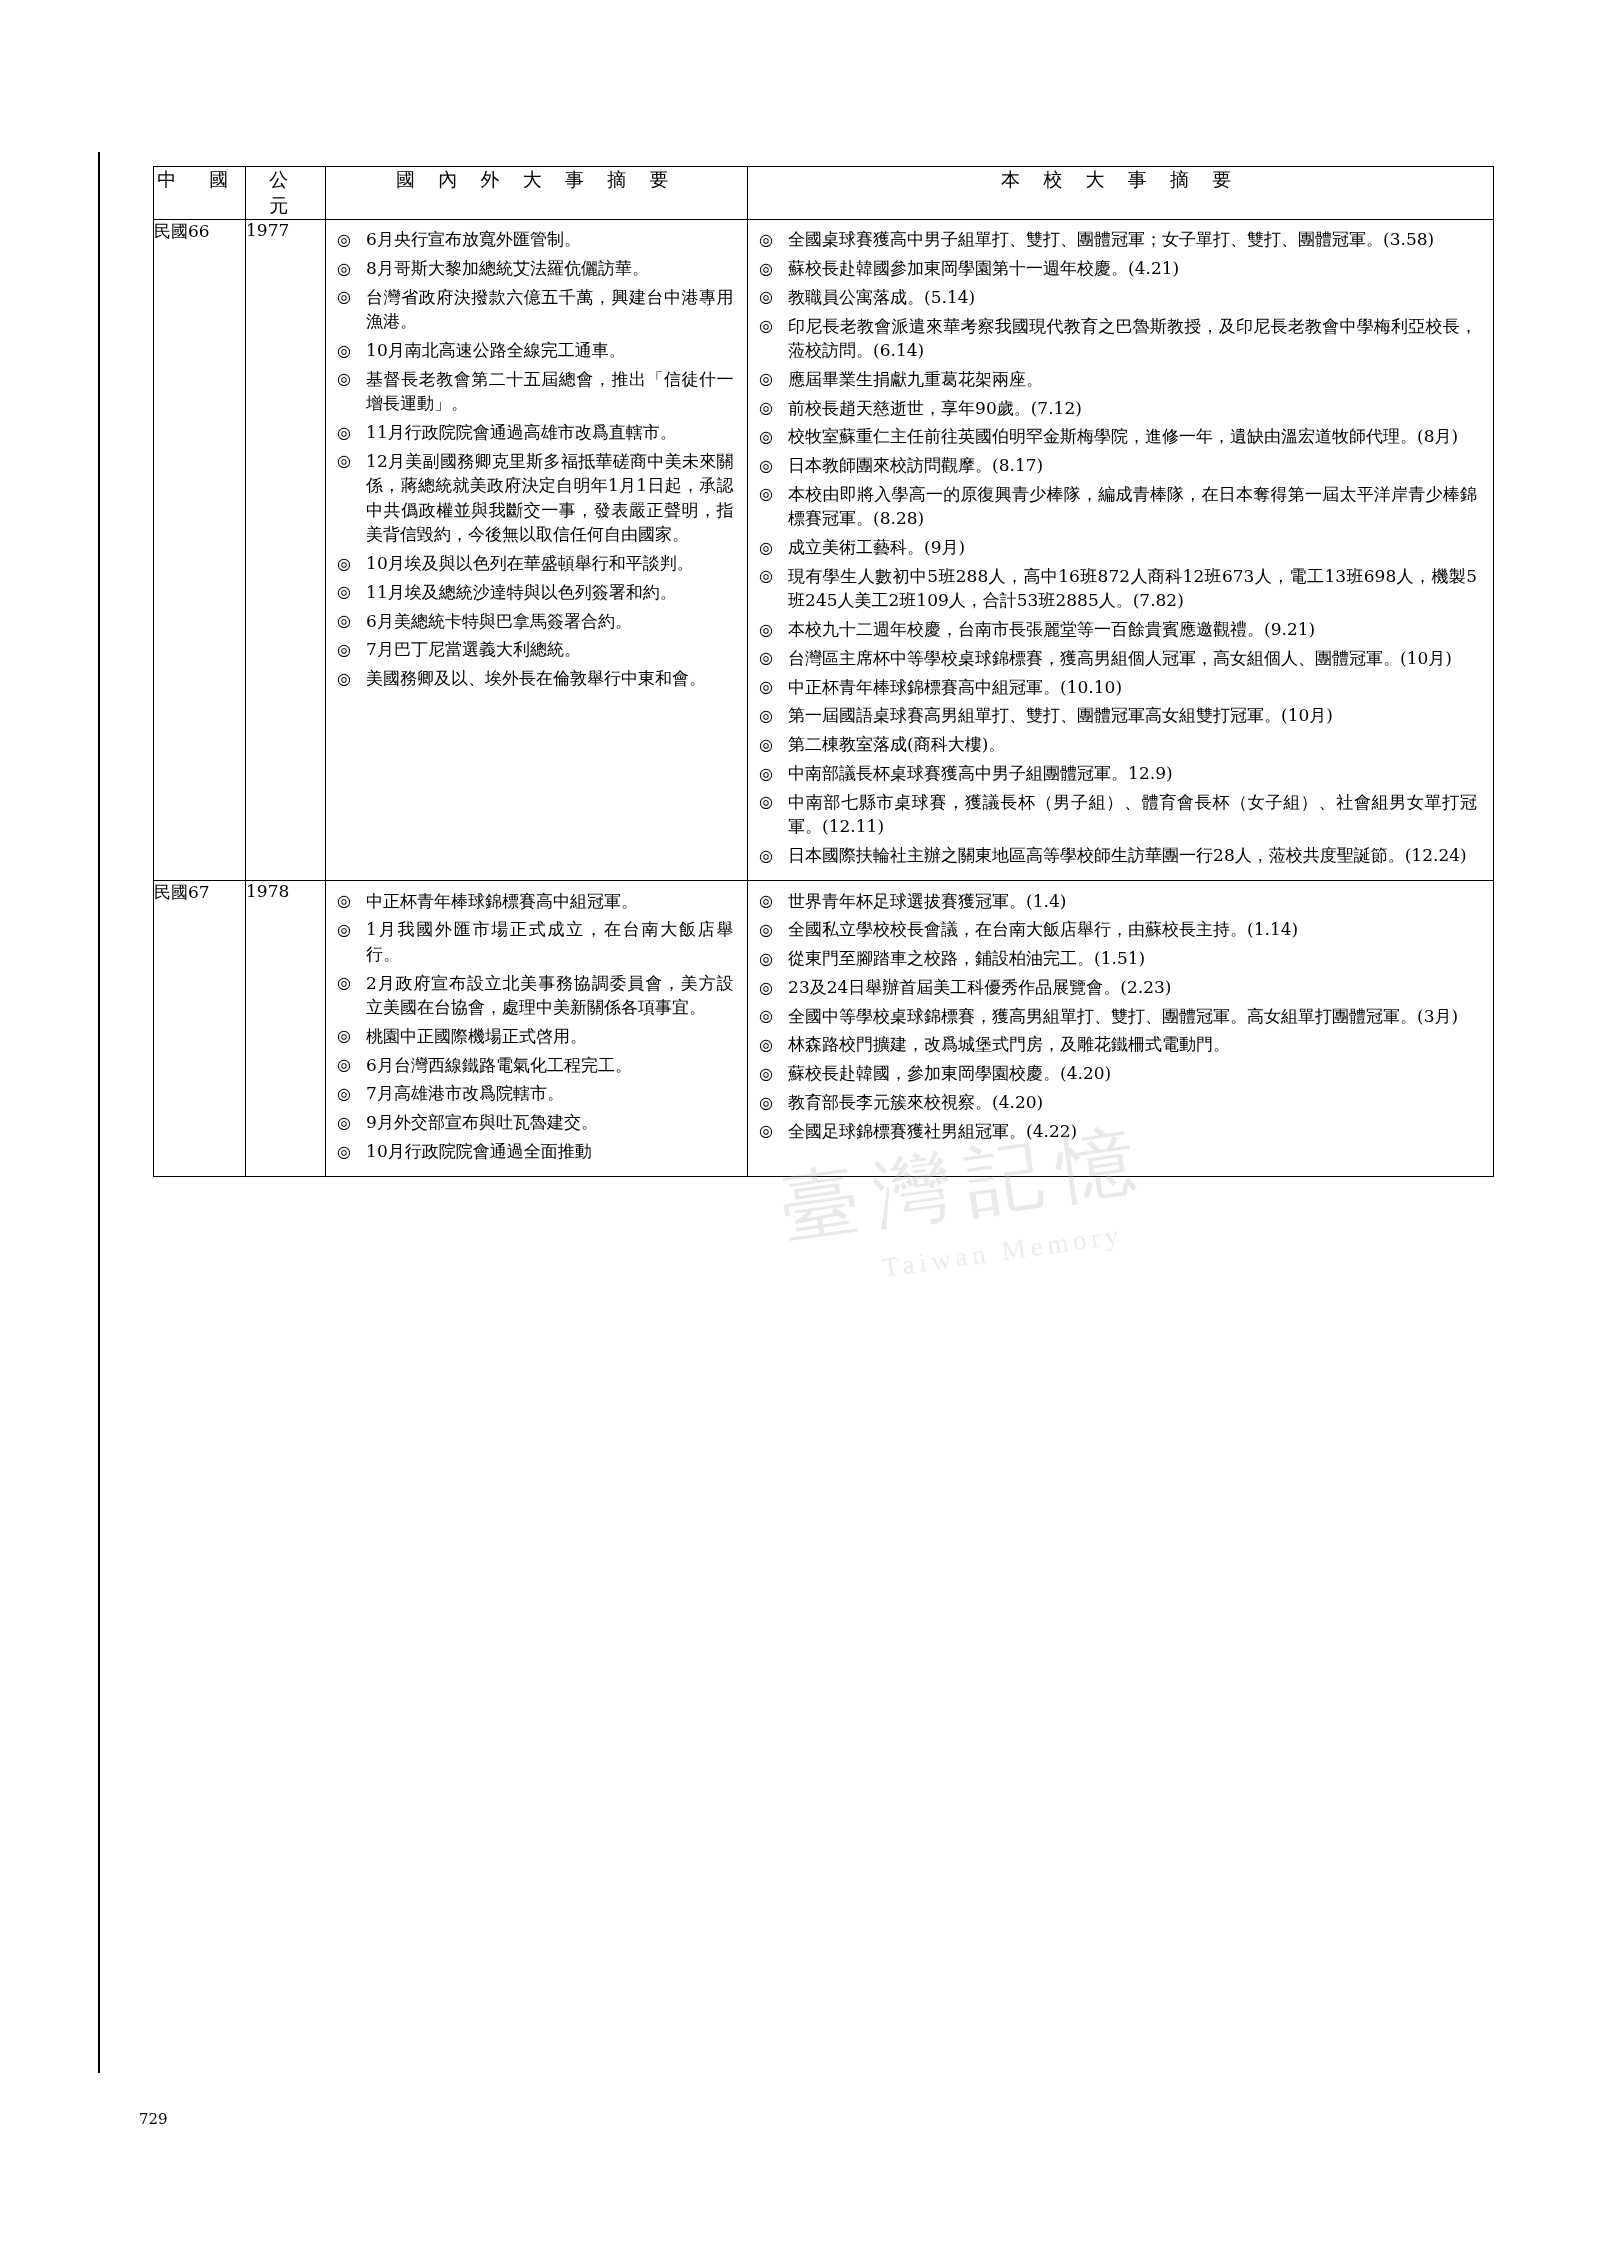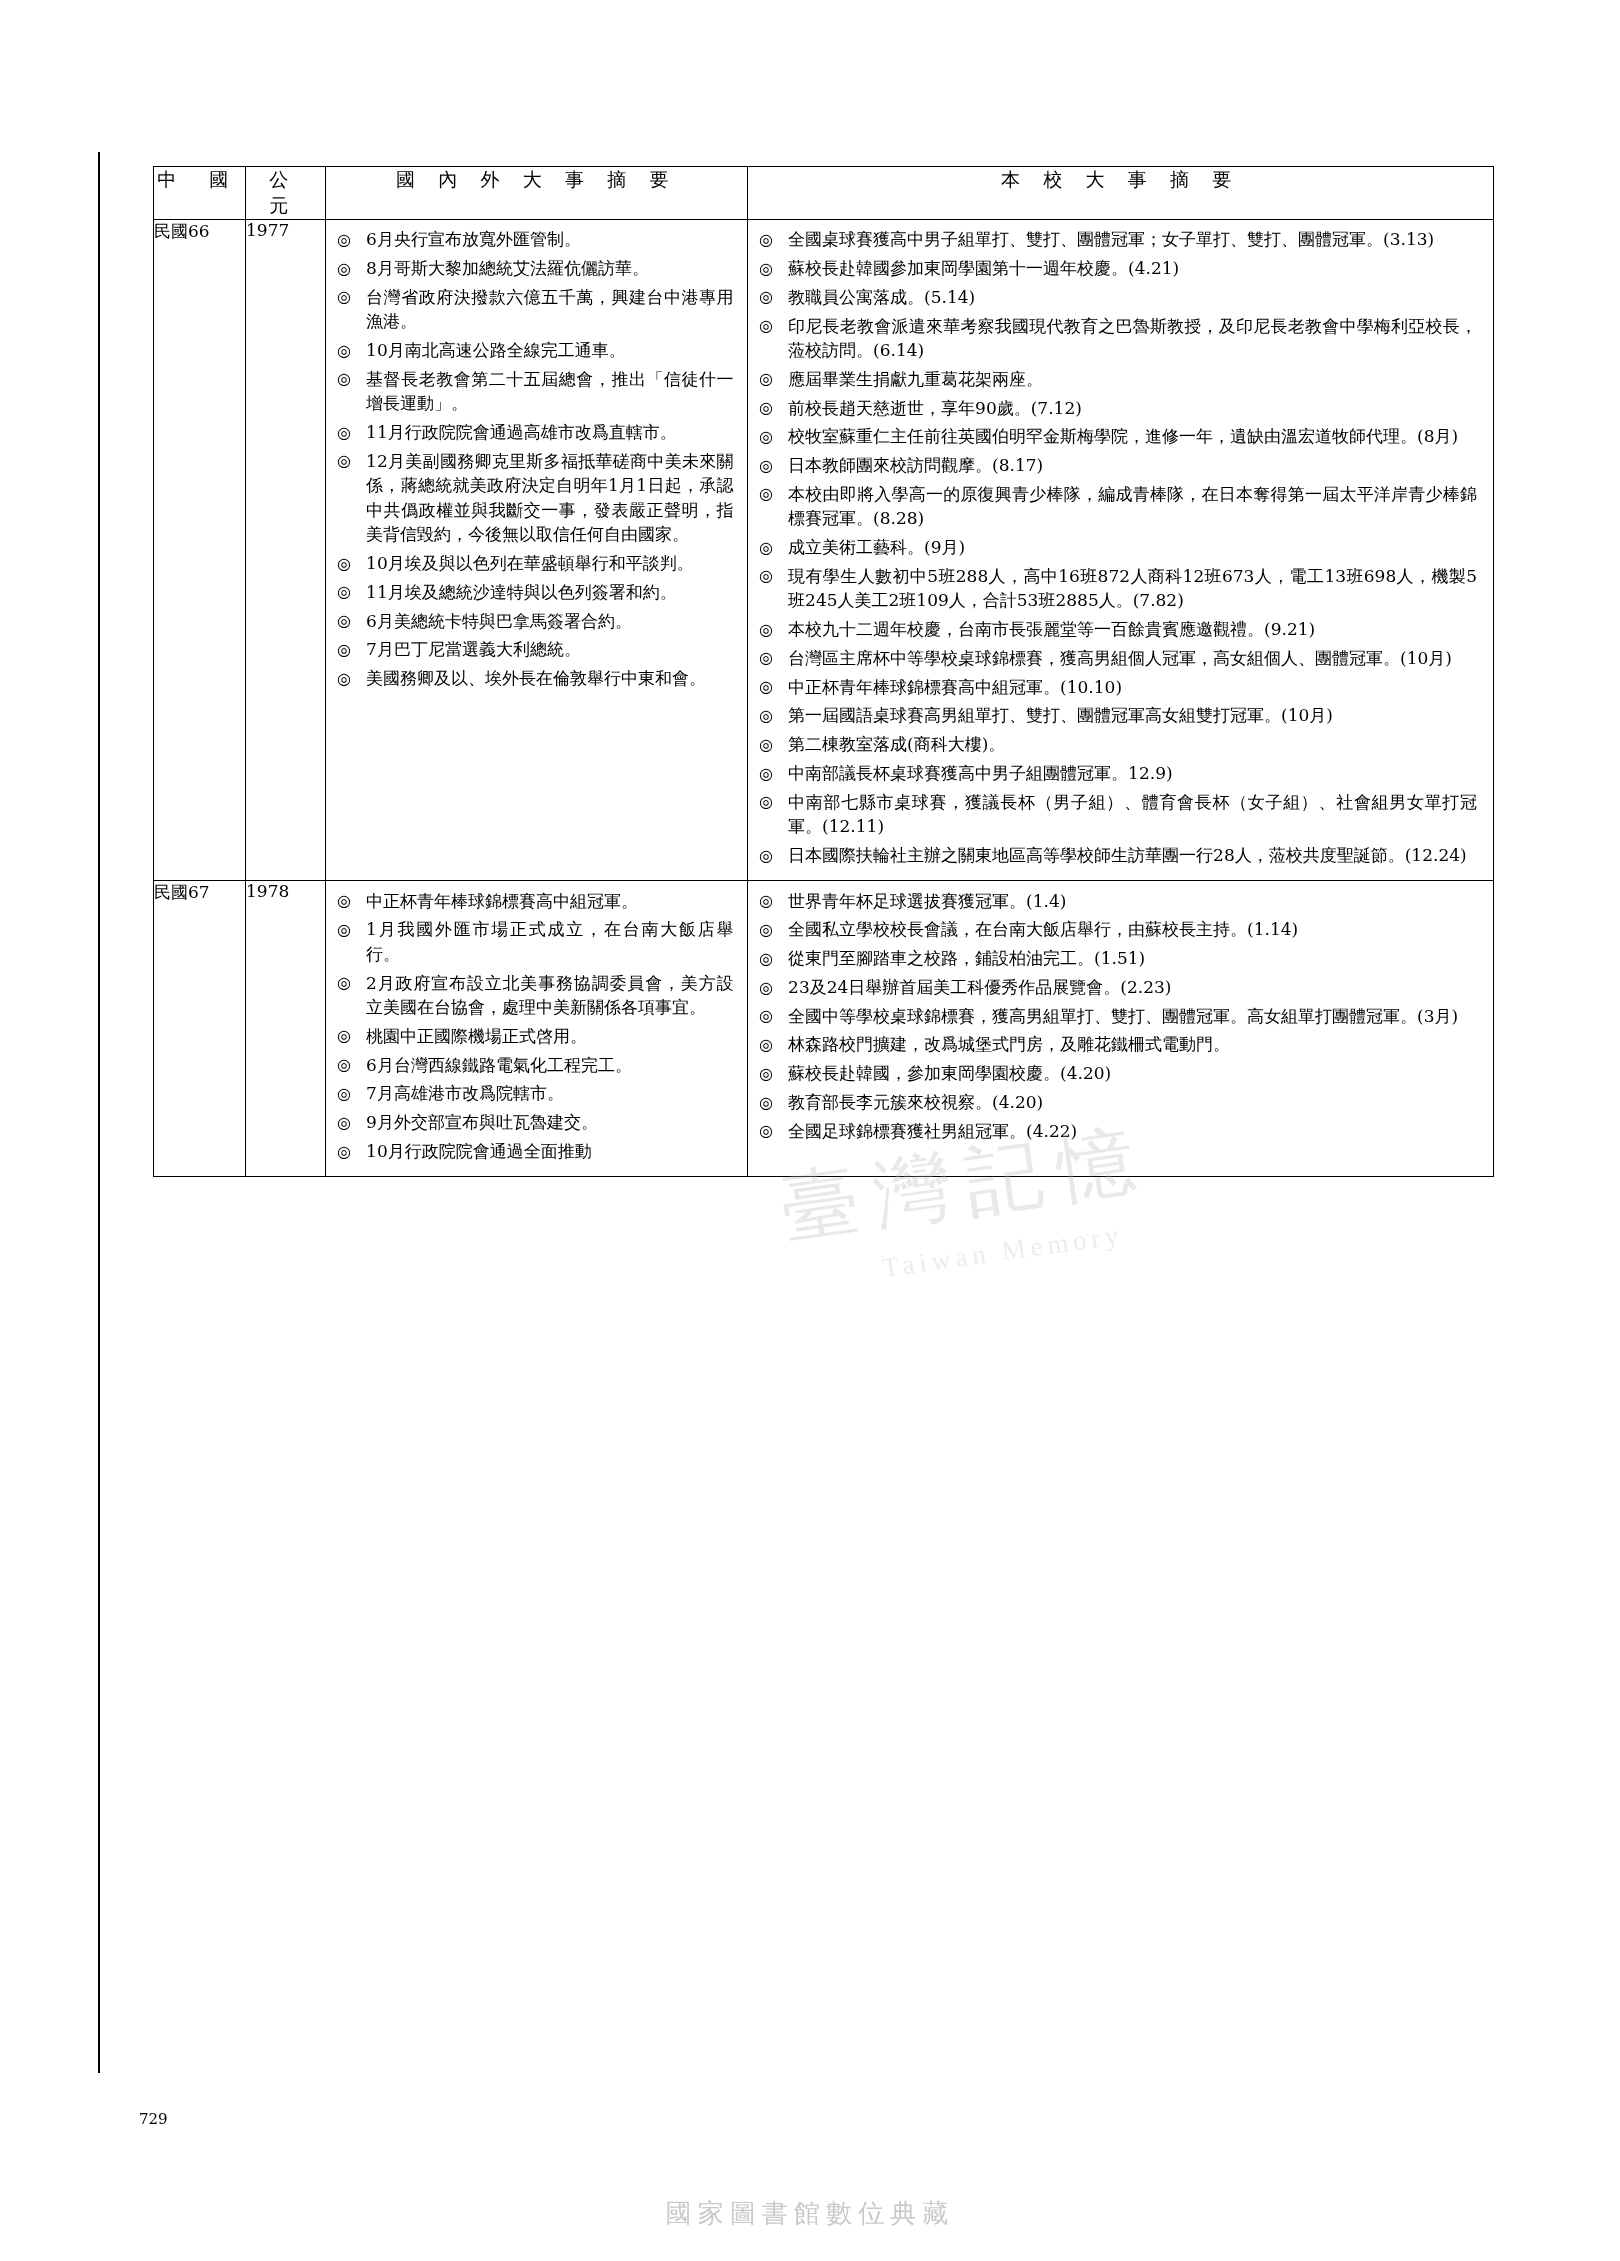--- a/index.html
+++ b/index.html
@@ -176,21 +176,21 @@
                 <li><span class="bullet">◎</span><span>12月美副國務卿克里斯多福抵華磋商中美未來關係，蔣總統就美政府決定自明年1月1日起，承認中共僞政權並與我斷交一事，發表嚴正聲明，指美背信毀約，今後無以取信任何自由國家。</span></li>
                 <li><span class="bullet">◎</span><span>10月埃及與以色列在華盛頓舉行和平談判。</span></li>
                 <li><span class="bullet">◎</span><span>11月埃及總統沙達特與以色列簽署和約。</span></li>
                 <li><span class="bullet">◎</span><span>6月美總統卡特與巴拿馬簽署合約。</span></li>
                 <li><span class="bullet">◎</span><span>7月巴丁尼當選義大利總統。</span></li>
                 <li><span class="bullet">◎</span><span>美國務卿及以、埃外長在倫敦舉行中東和會。</span></li>
               </ul>
           </td>
           <td class="cell-school">
             <ul class="items">
-                <li><span class="bullet">◎</span><span>全國桌球賽獲高中男子組單打、雙打、團體冠軍；女子單打、雙打、團體冠軍。(3.13)</span></li>
+                <li><span class="bullet">◎</span><span>全國桌球賽獲高中男子組單打、雙打、團體冠軍；女子單打、雙打、團體冠軍。(3.58)</span></li>
                 <li><span class="bullet">◎</span><span>蘇校長赴韓國參加東岡學園第十一週年校慶。(4.21)</span></li>
                 <li><span class="bullet">◎</span><span>教職員公寓落成。(5.14)</span></li>
                 <li><span class="bullet">◎</span><span>印尼長老教會派遣來華考察我國現代教育之巴魯斯教授，及印尼長老教會中學梅利亞校長，蒞校訪問。(6.14)</span></li>
                 <li><span class="bullet">◎</span><span>應屆畢業生捐獻九重葛花架兩座。</span></li>
                 <li><span class="bullet">◎</span><span>前校長趙天慈逝世，享年90歲。(7.12)</span></li>
                 <li><span class="bullet">◎</span><span>校牧室蘇重仁主任前往英國伯明罕金斯梅學院，進修一年，遺缺由溫宏道牧師代理。(8月)</span></li>
                 <li><span class="bullet">◎</span><span>日本教師團來校訪問觀摩。(8.17)</span></li>
                 <li><span class="bullet">◎</span><span>本校由即將入學高一的原復興青少棒隊，編成青棒隊，在日本奪得第一屆太平洋岸青少棒錦標賽冠軍。(8.28)</span></li>
                 <li><span class="bullet">◎</span><span>成立美術工藝科。(9月)</span></li>
                 <li><span class="bullet">◎</span><span>現有學生人數初中5班288人，高中16班872人商科12班673人，電工13班698人，機製5班245人美工2班109人，合計53班2885人。(7.82)</span></li>
@@ -238,16 +238,15 @@
     </table>
   </div>
 
   <div class="watermark">
     <div class="wm-main">臺灣記憶</div>
     <div class="wm-sub">Taiwan Memory</div>
   </div>
 
   <div class="page-number">729</div>
 
-  <div class="footer-wm">國家圖書館數位典藏</div>
 
 </div>
 
 
 </body></html>

